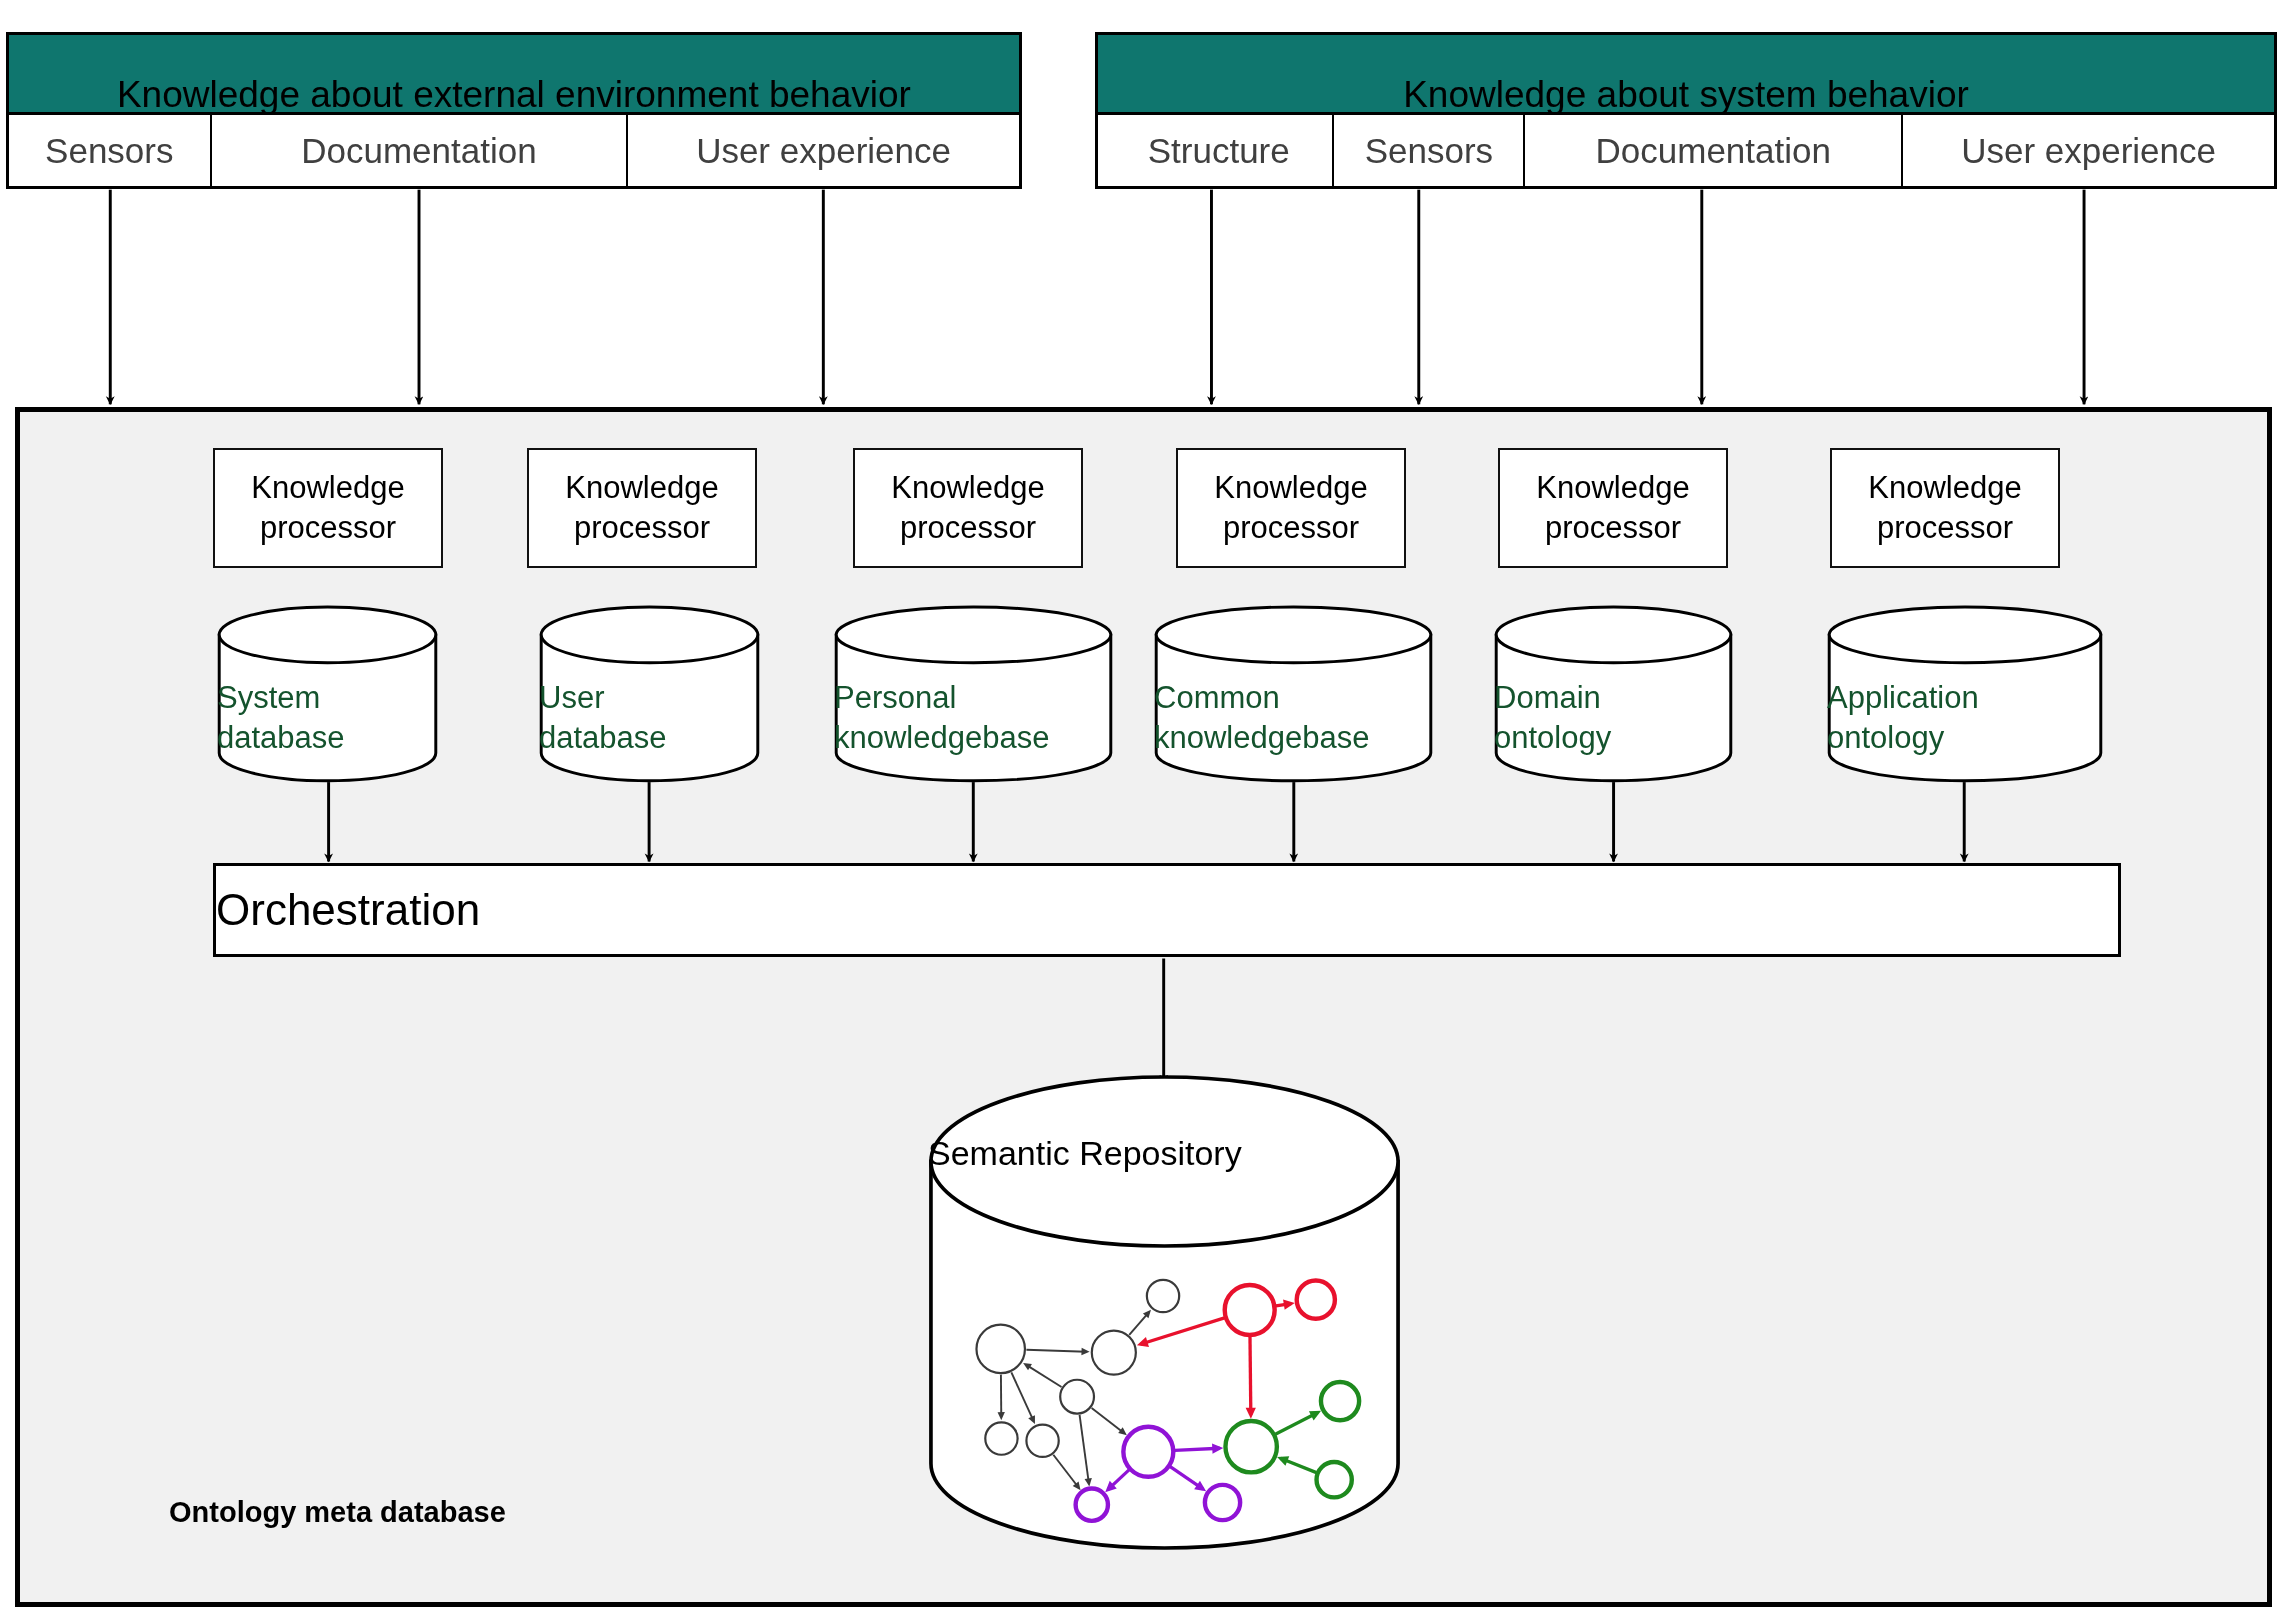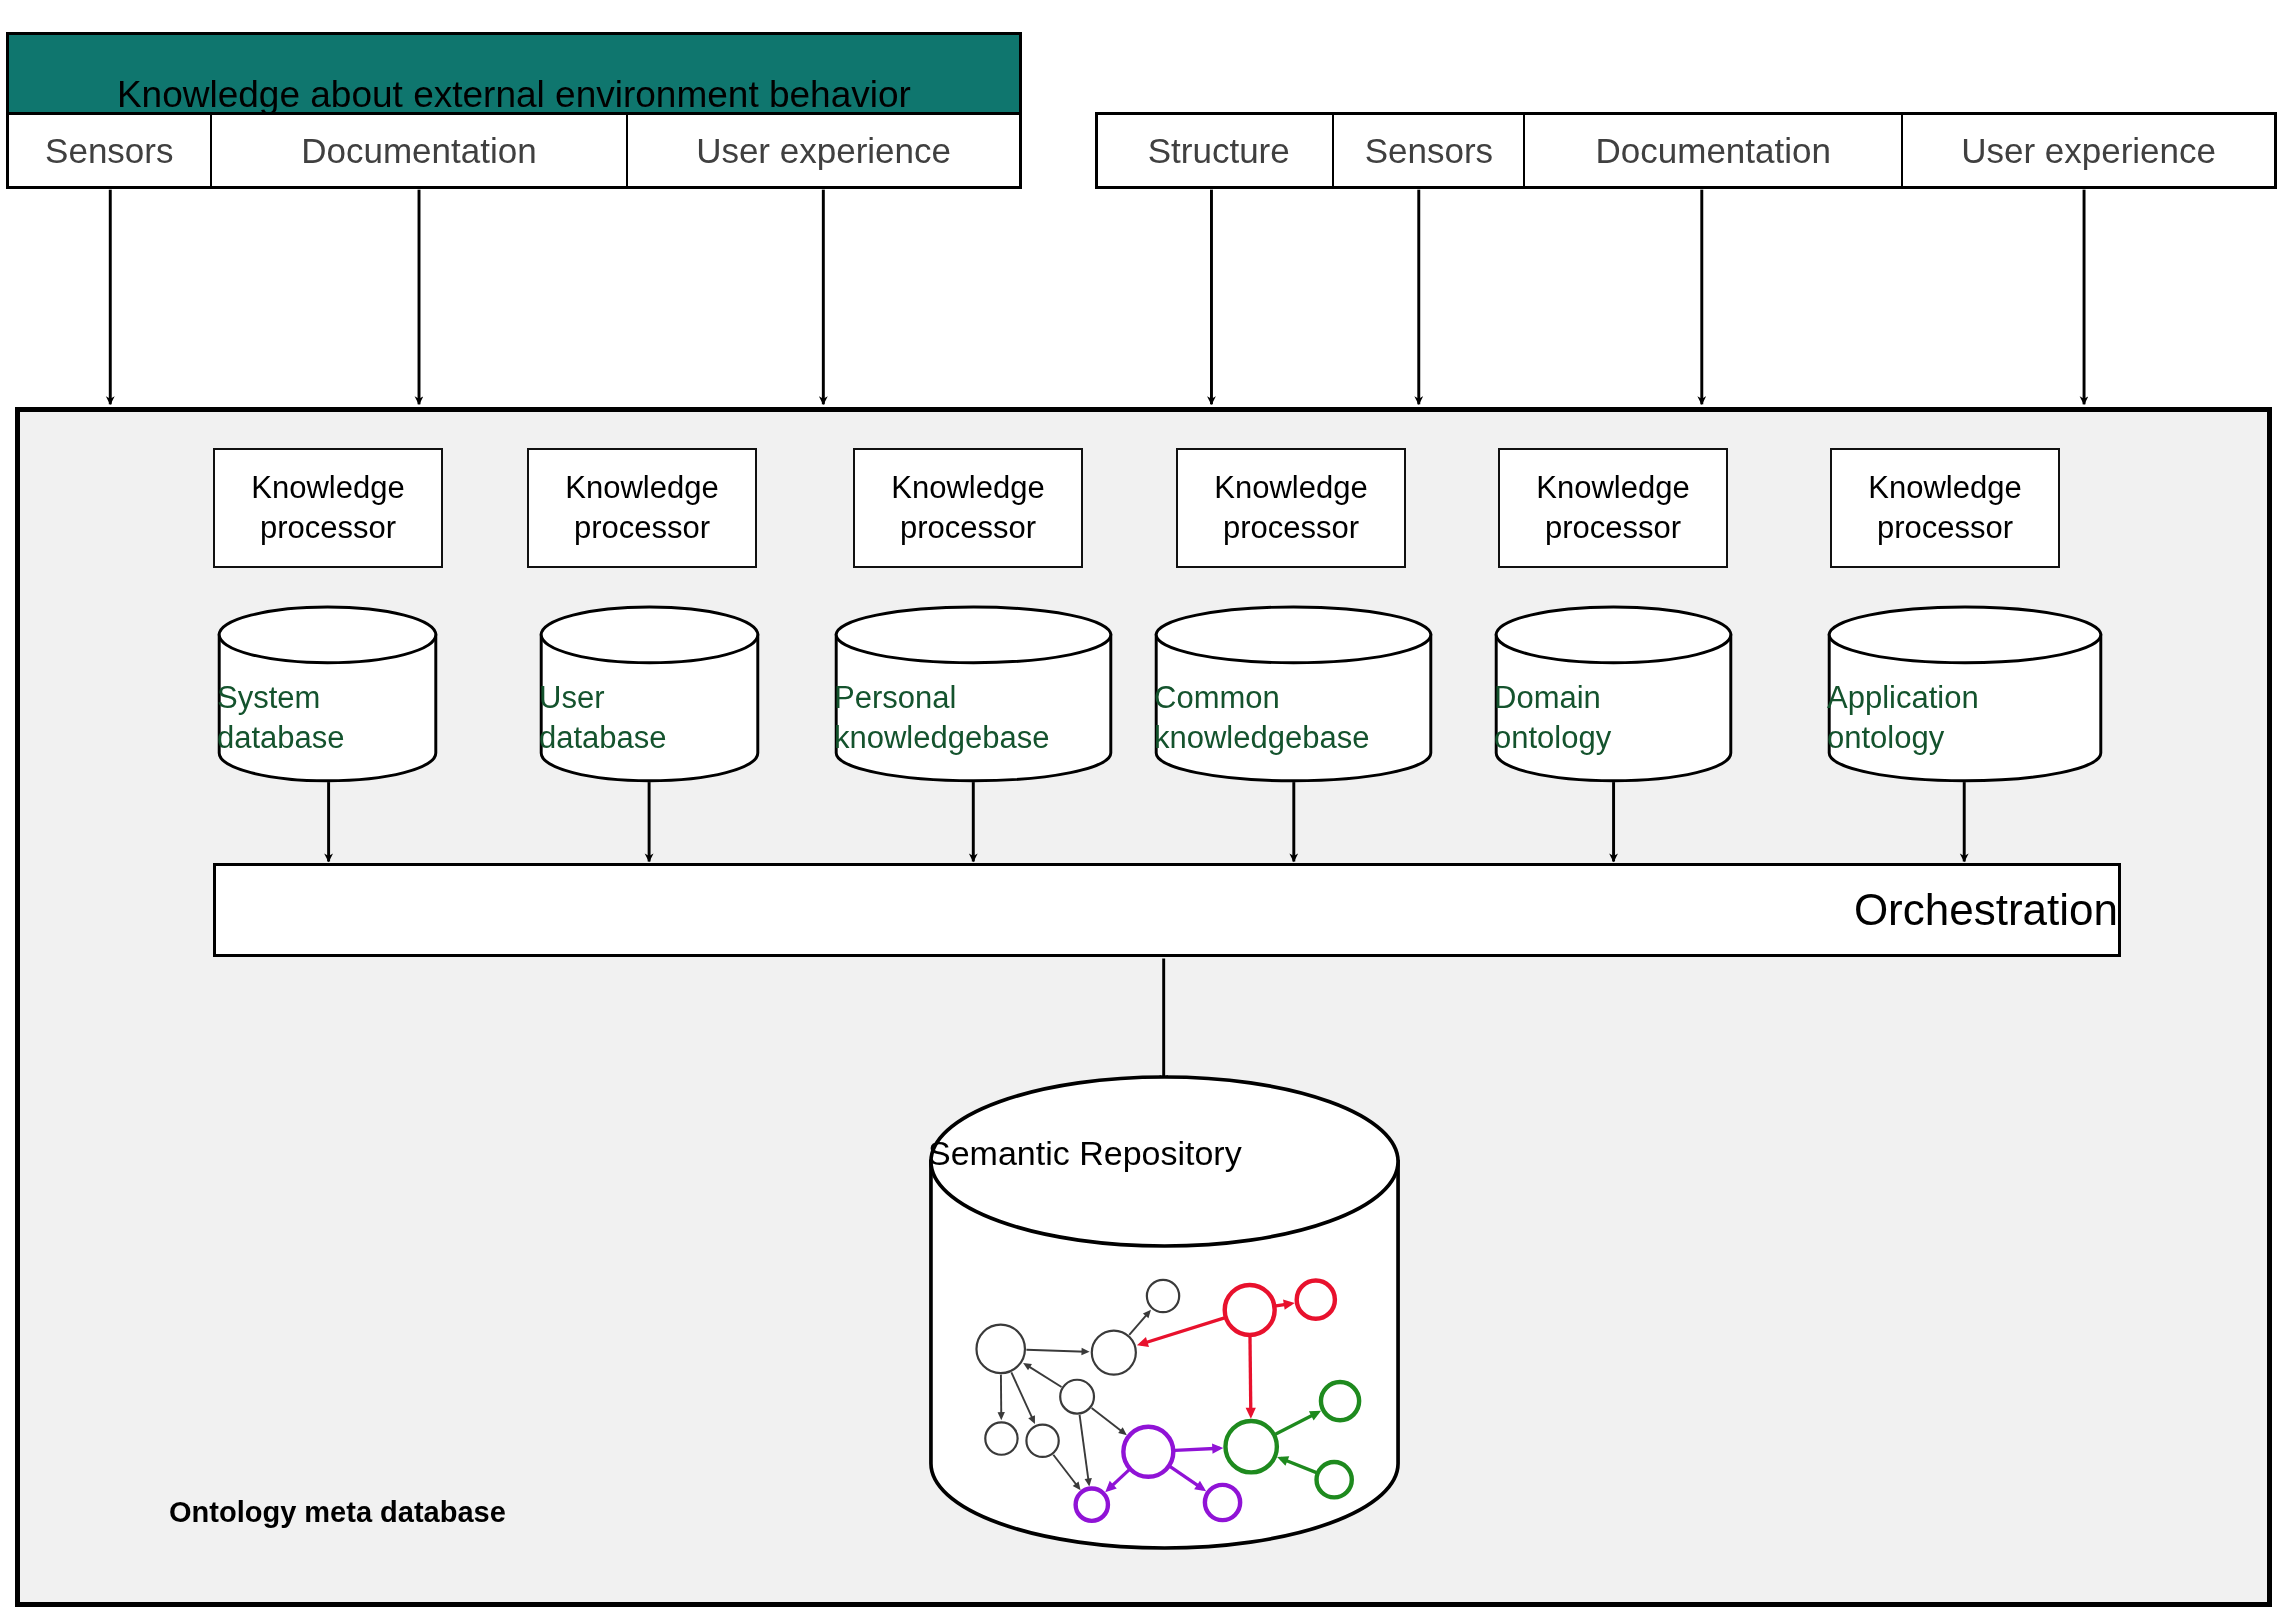--- a/index.html
+++ b/index.html
@@ -87,21 +87,21 @@
     color: #14532d;
     pointer-events: none;
   }
 
   
   .orch-bar {
     border: 3.7px solid #000000;
     background: #ffffff;
     display: flex;
     align-items: center;
-    justify-content: flex-end;
+    justify-content: flex-start;
     font-size: 44px;
     color: #000000;
   }
 
   
   .repo { }
   .repo svg { display: block; width: 100%; height: 100%; overflow: visible; }
   .repo-label {
     position: absolute;
     left: 0; right: 0;
@@ -128,20 +128,23 @@
         <span>Sensors</span>
       </div>
       <div class="src-cell" style="width: 419px;">
         <span>Documentation</span>
       </div>
       <div class="src-cell" style="width: 395px;">
         <span>User experience</span>
       </div>
     </div>
 
+  <div class="abs group-title" id="hdr1-title" style="left: 1095px; top: 7.4px; width: 1182px; height: 87px;">
+    <span>Knowledge about system behavior</span>
+  </div>
   <div class="abs src-row" id="hdr1-row" style="left: 1095px; top: 112px; width: 1182px; height: 77px;">
       <div class="src-cell" style="width: 230px; margin-left: 7px;">
         <span>Structure</span>
       </div>
       <div class="src-cell" style="width: 193px;">
         <span>Sensors</span>
       </div>
       <div class="src-cell" style="width: 382px;">
         <span>Documentation</span>
       </div>

